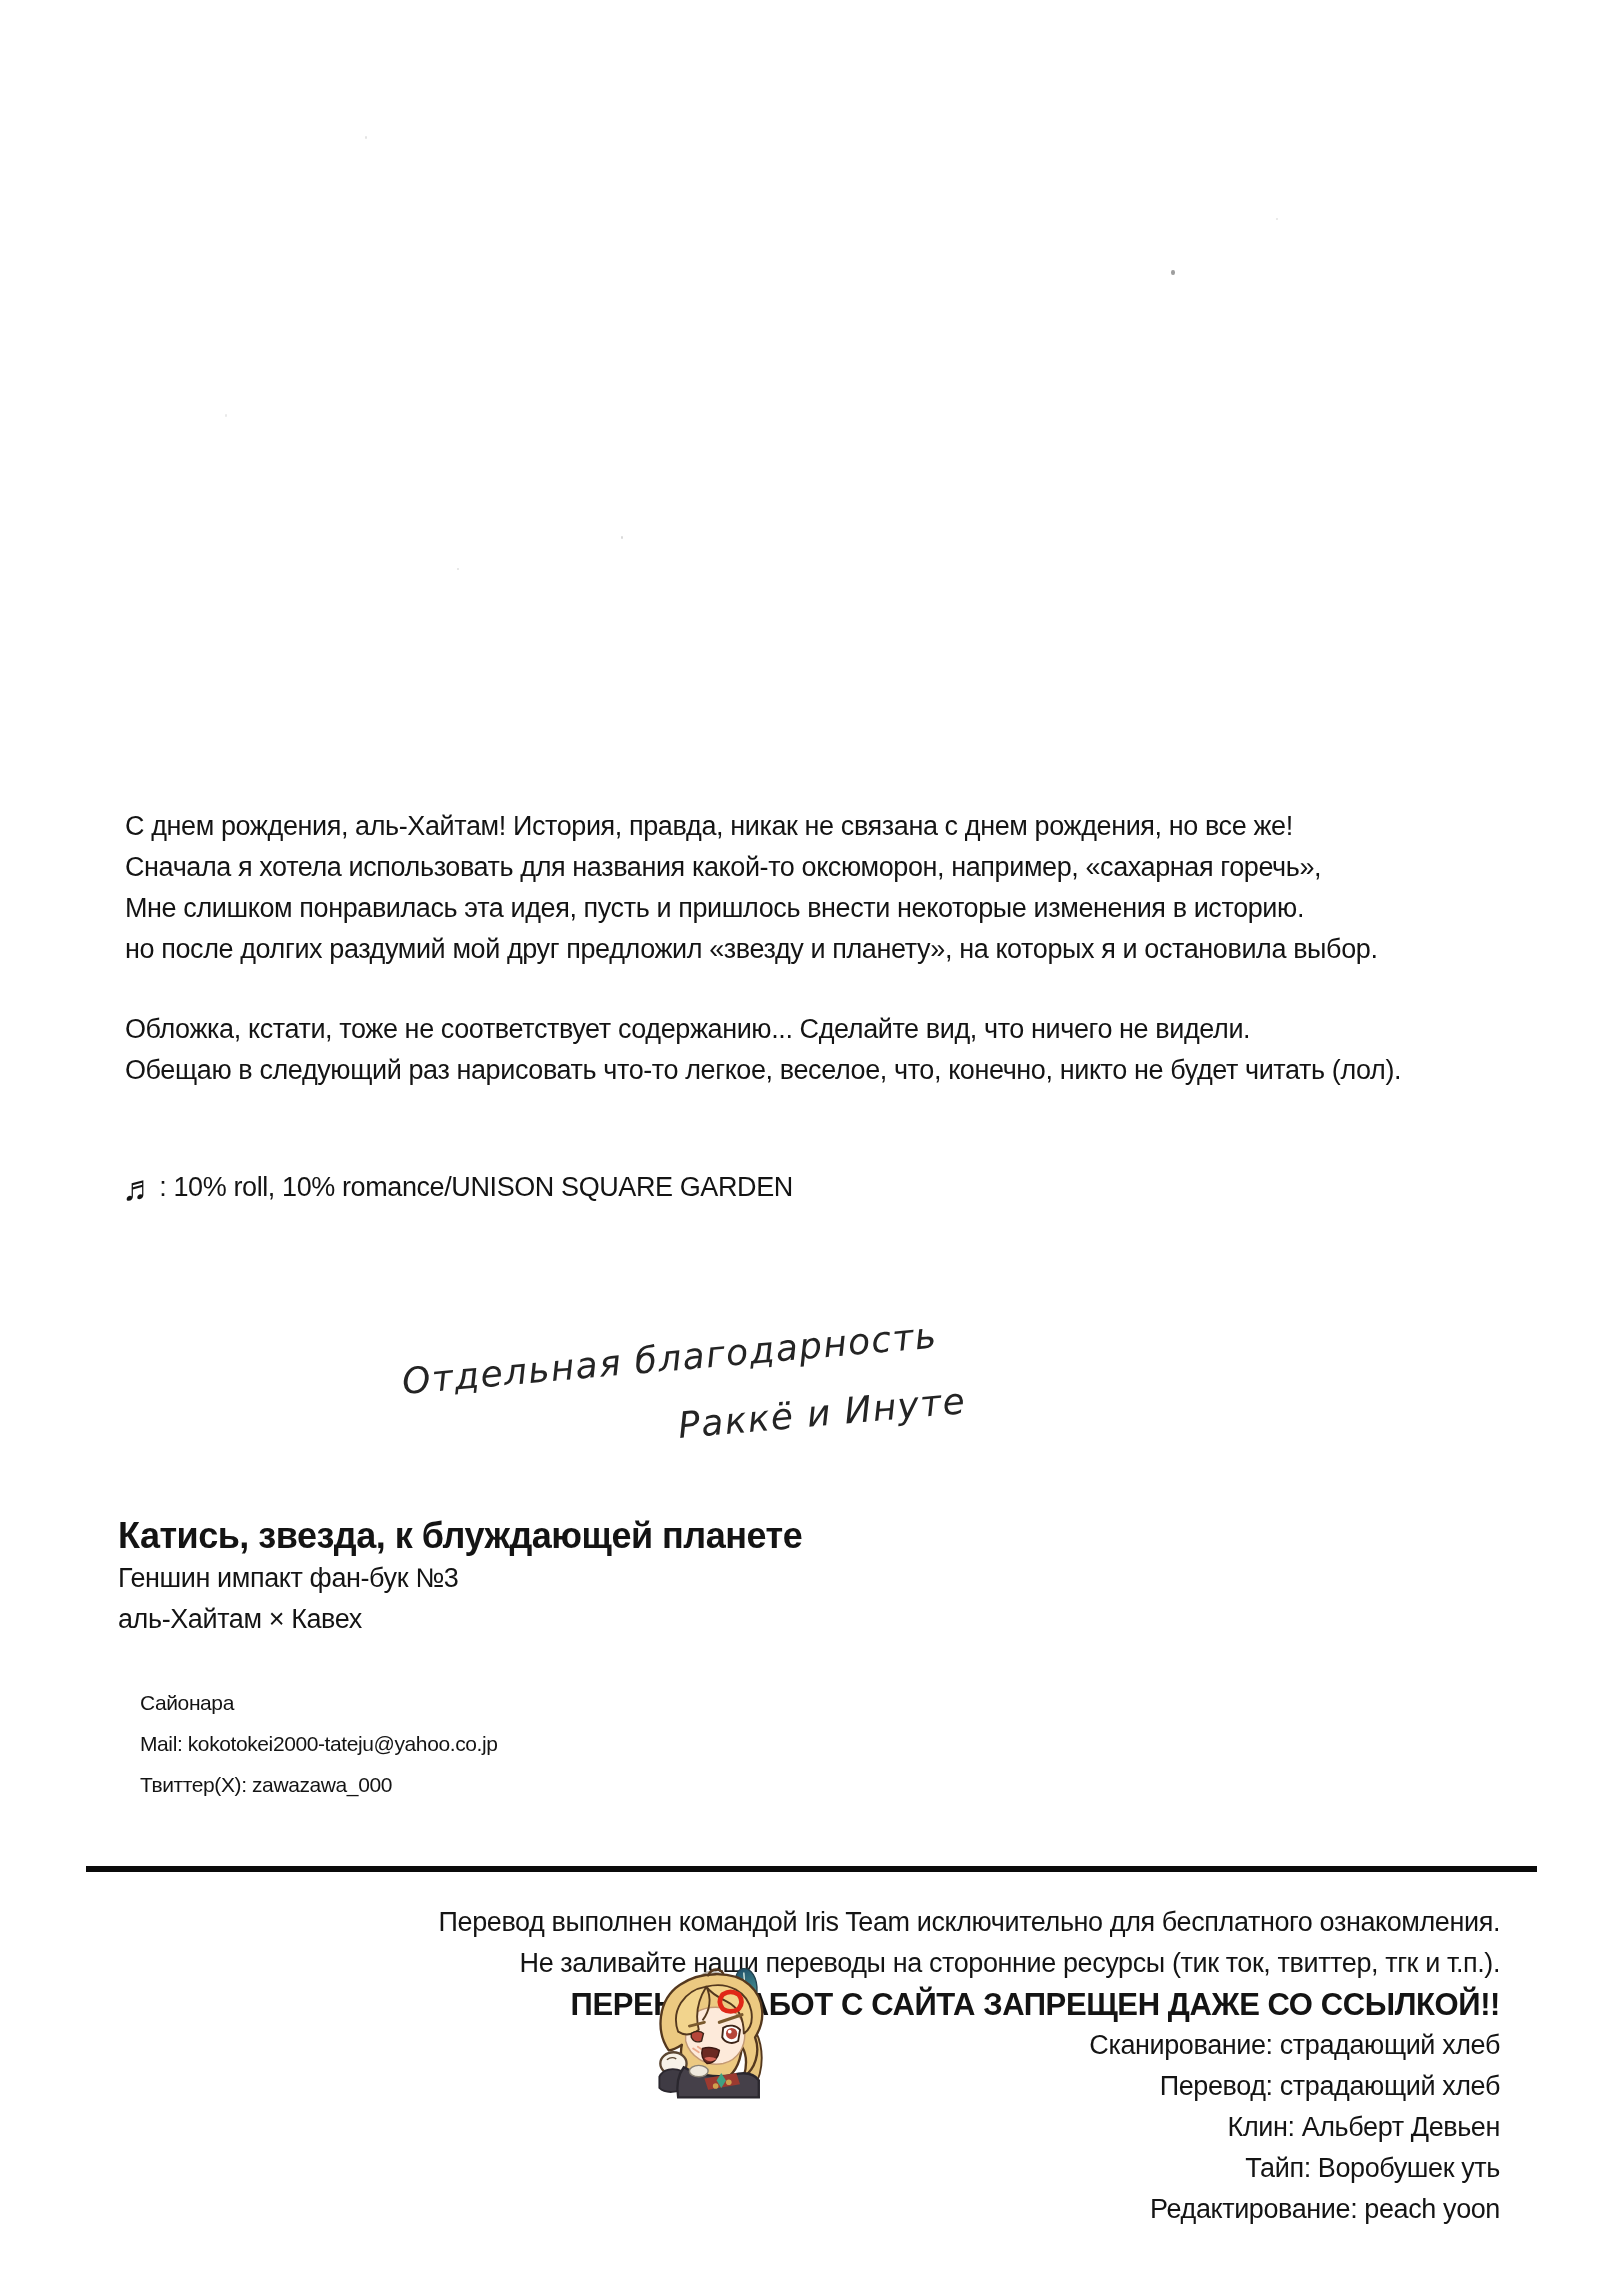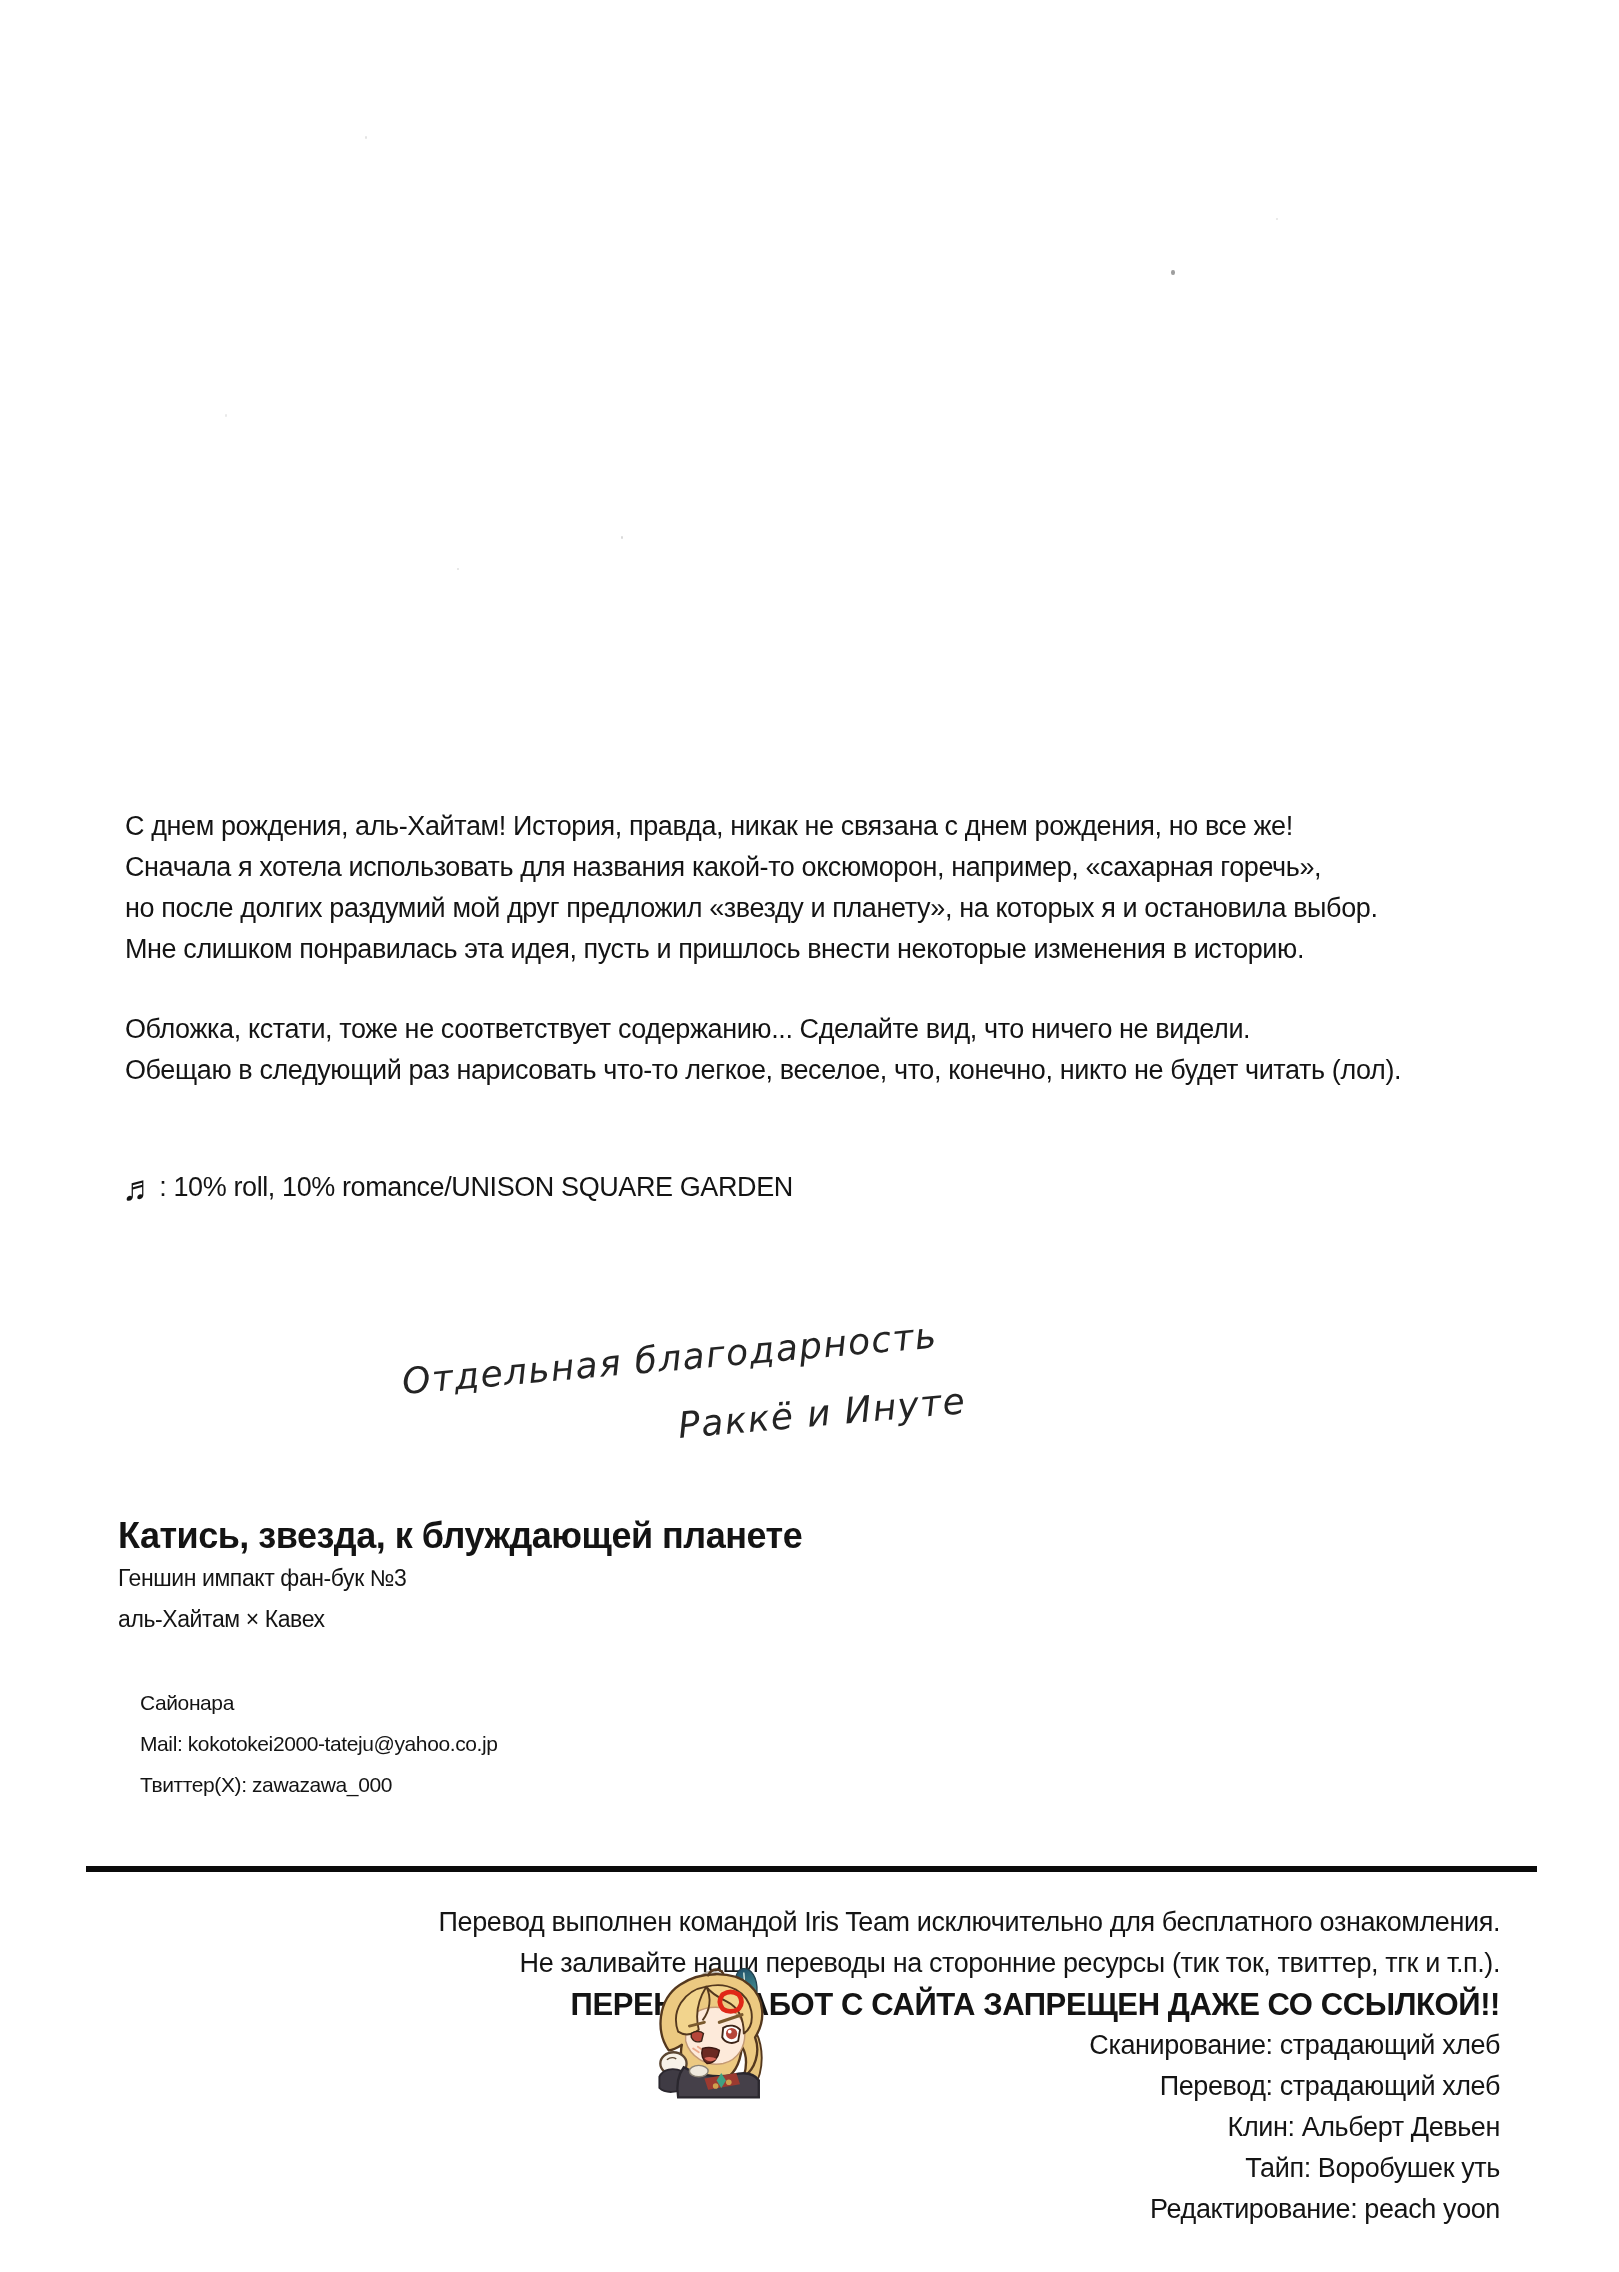--- a/index.html
+++ b/index.html
@@ -16,21 +16,21 @@
 
   .hand{position:absolute;font-family:"DejaVu Sans",sans-serif;font-style:italic;
         font-size:36px;color:#242424;transform:rotate(-5deg);transform-origin:left bottom;
         white-space:nowrap;letter-spacing:1.4px;}
   .hand1{left:404px;top:1361px;}
   .hand2{left:680px;top:1405px;}
 
   .bookinfo{position:absolute;left:118px;top:1513px;}
   .bookinfo .title{margin:0;font-size:36px;font-weight:bold;line-height:45px;
                    letter-spacing:-0.5px;white-space:nowrap;}
-  .bookinfo .sub{font-size:23px;line-height:41px;letter-spacing:-0.4px;white-space:nowrap;}
+  .bookinfo .sub{font-size:27px;line-height:41px;letter-spacing:-0.4px;white-space:nowrap;}
 
   .contact{position:absolute;left:140px;top:1682px;font-size:21px;line-height:41px;
            letter-spacing:-0.4px;white-space:nowrap;}
 
   .divider{position:absolute;left:86px;top:1866px;width:1451px;height:5.5px;
            background:#0b0b0b;border:none;margin:0;}
 
   .transblock{position:absolute;top:1902px;right:119px;text-align:right;
               font-size:27px;line-height:41px;letter-spacing:-0.4px;white-space:nowrap;}
   .transblock .warn{font-weight:bold;font-size:31px;}
@@ -53,22 +53,22 @@
   <div class="speck s1"></div>
   <div class="speck s2"></div>
   <div class="speck s3"></div>
   <div class="speck s4"></div>
   <div class="speck s5"></div>
   <div class="speck s6"></div>
 
   <section class="para p1">
     <div class="line">С днем рождения, аль-Хайтам! История, правда, никак не связана с днем рождения, но все же!</div>
     <div class="line">Сначала я хотела использовать для названия какой-то оксюморон, например, «сахарная горечь»,</div>
+    <div class="line">Мне слишком понравилась эта идея, пусть и пришлось внести некоторые изменения в историю.</div>
     <div class="line">но после долгих раздумий мой друг предложил «звезду и планету», на которых я и остановила выбор.</div>
-    <div class="line">Мне слишком понравилась эта идея, пусть и пришлось внести некоторые изменения в историю.</div>
   </section>
 
   <section class="para p2">
     <div class="line">Обложка, кстати, тоже не соответствует содержанию... Сделайте вид, что ничего не видели.</div>
     <div class="line">Обещаю в следующий раз нарисовать что-то легкое, веселое, что, конечно, никто не будет читать (лол).</div>
   </section>
 
   <div class="music">
     <span class="note">♬</span><span>: 10% roll, 10% romance/UNISON SQUARE GARDEN</span>
   </div>

